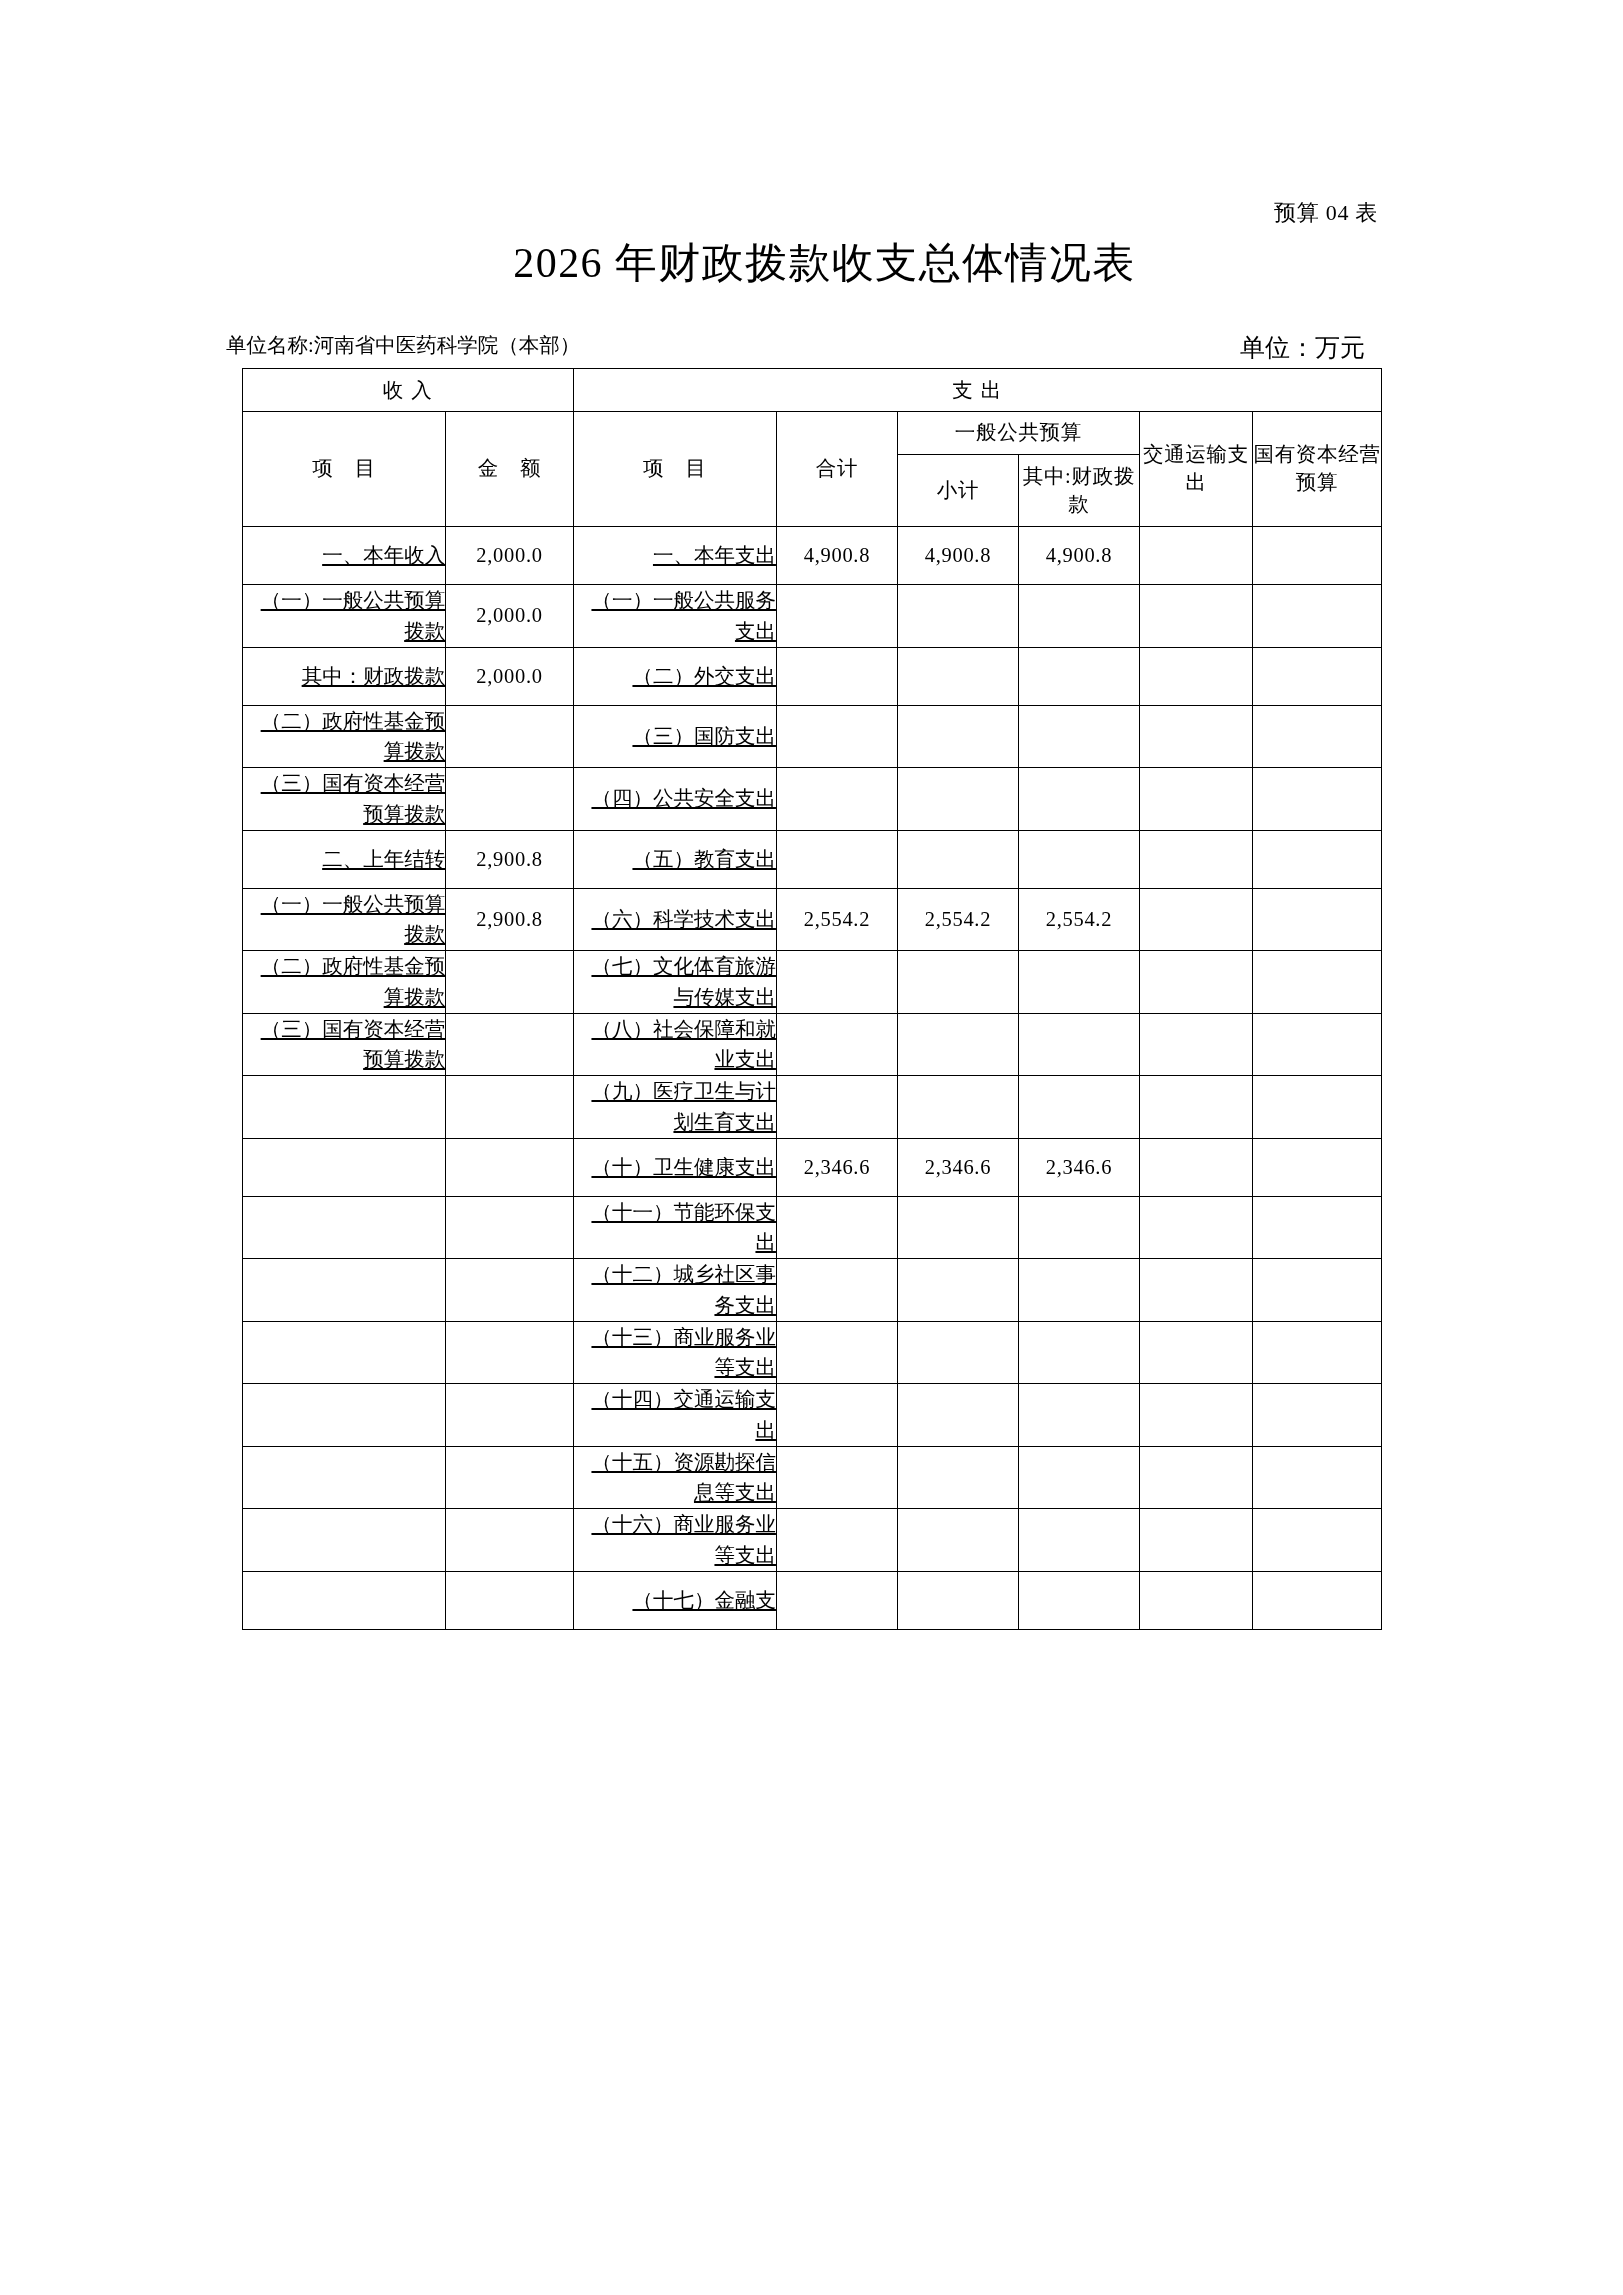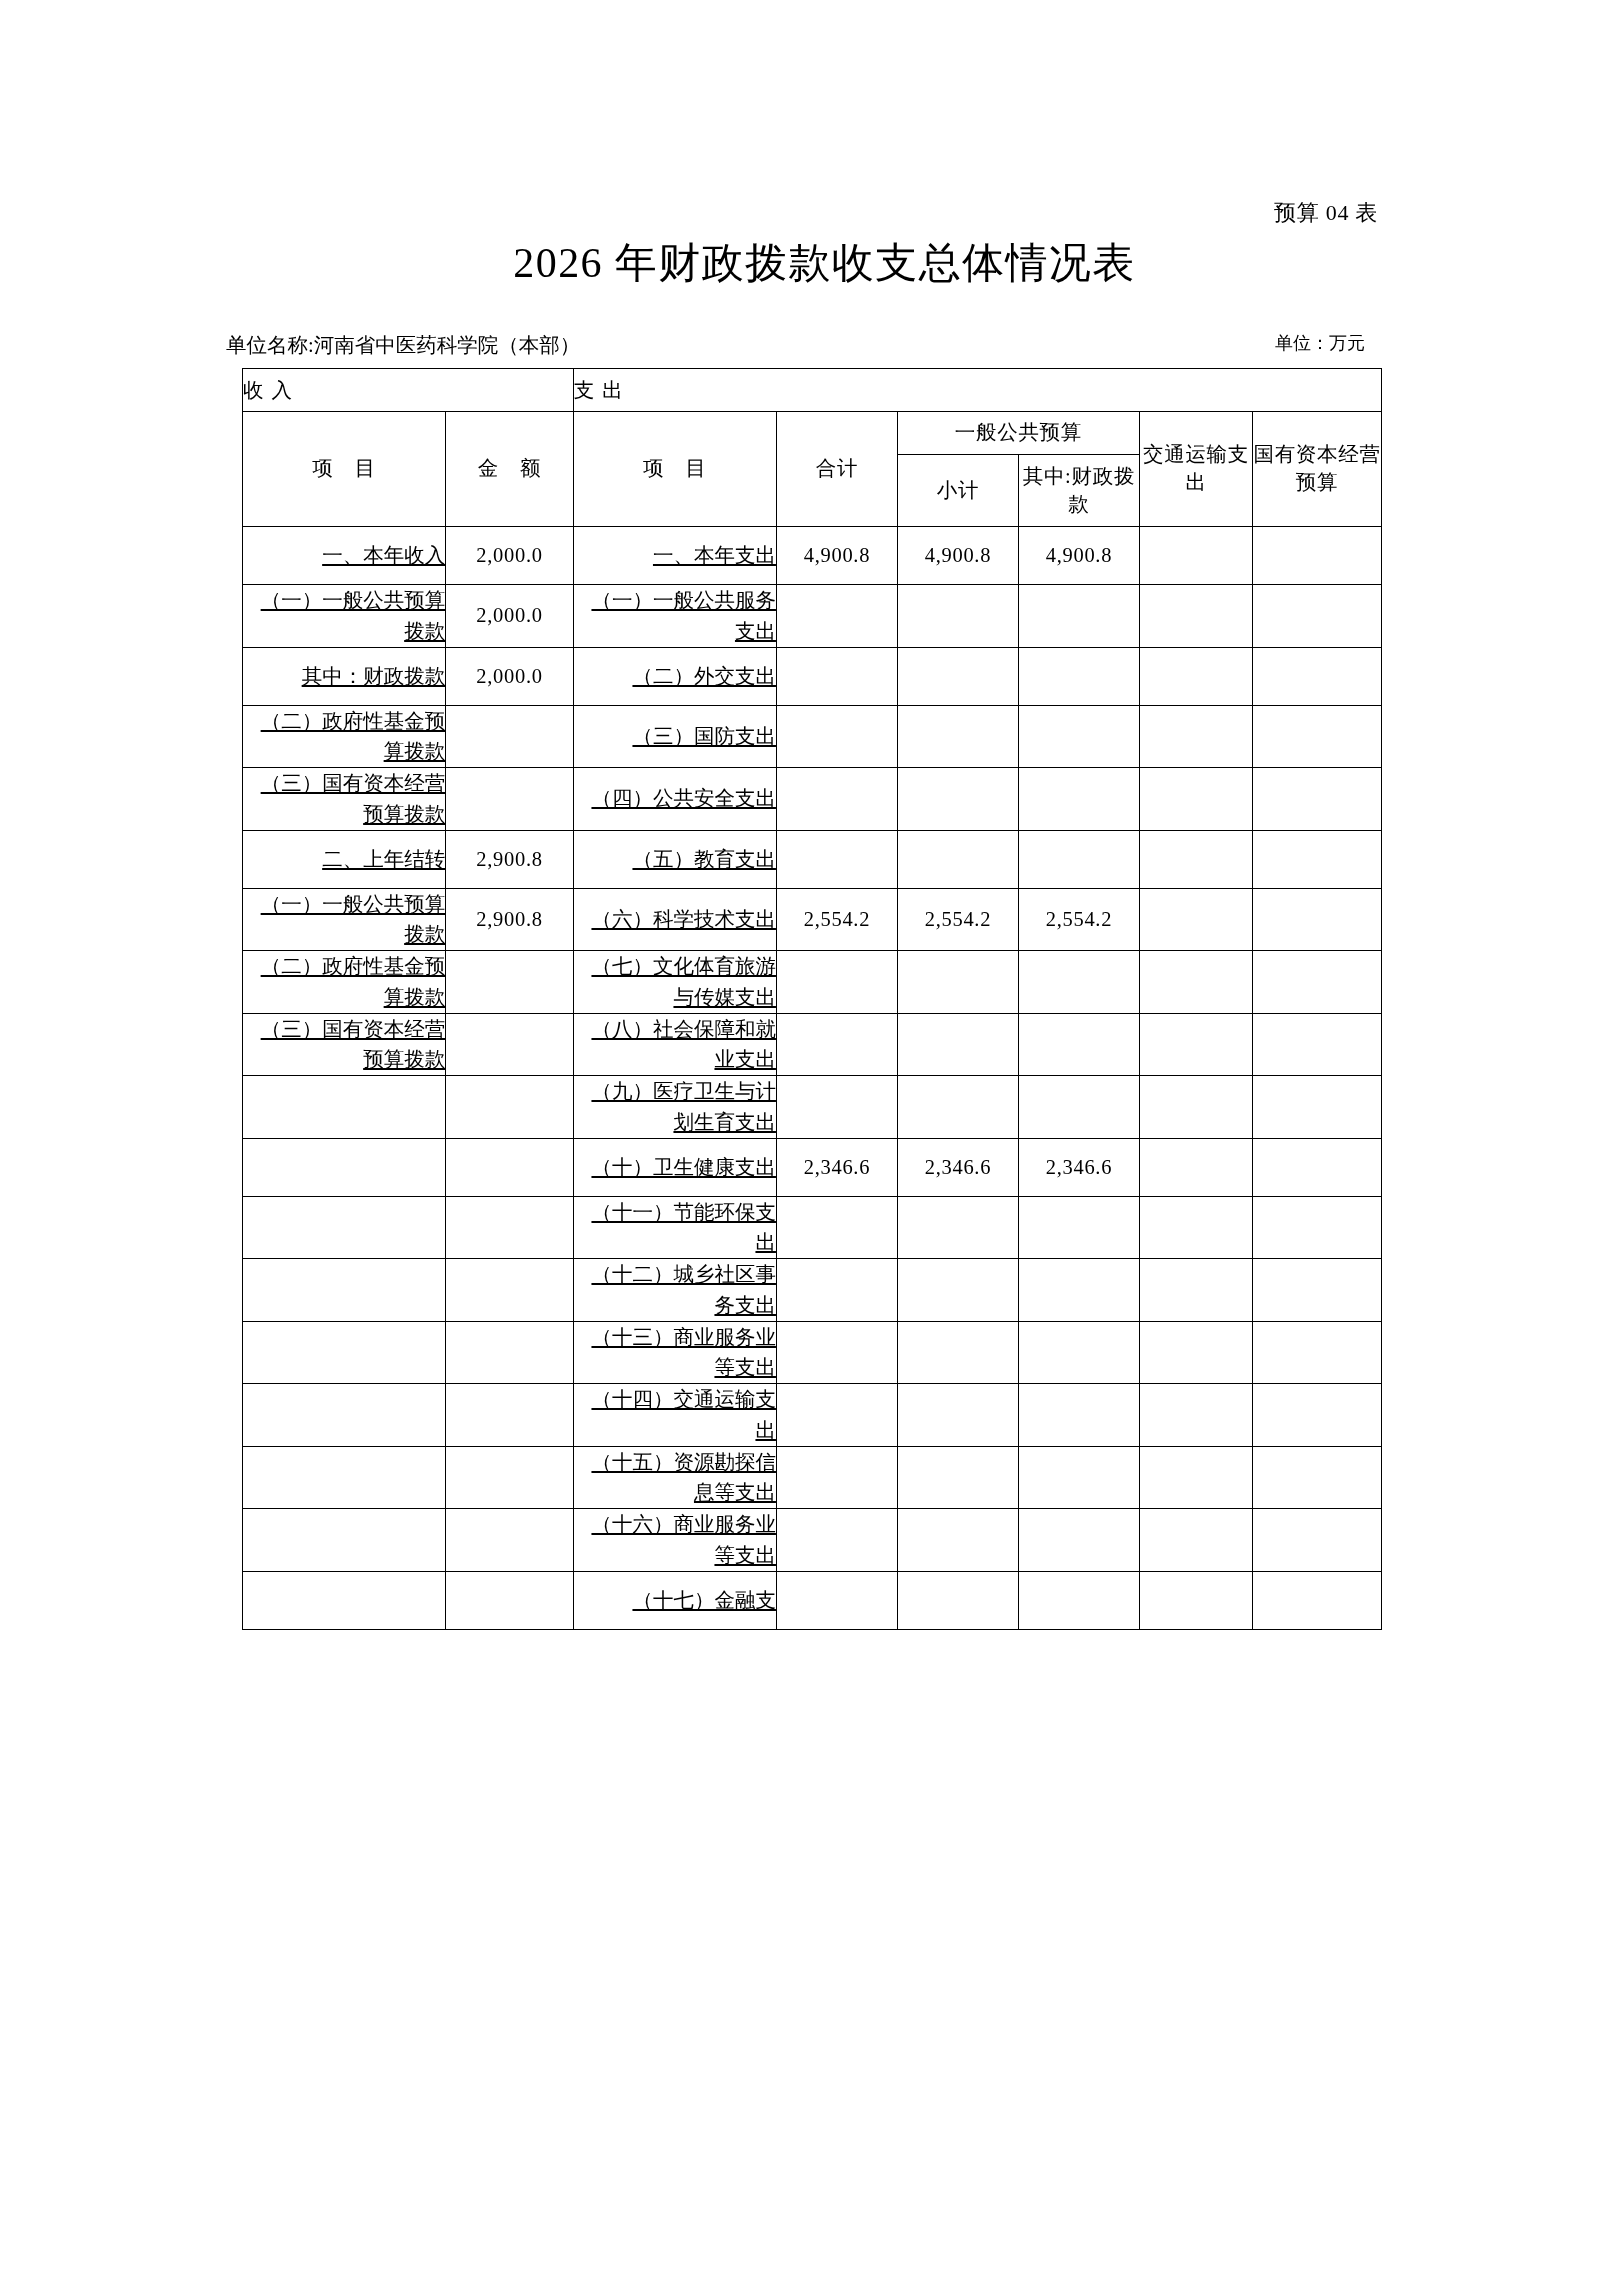--- a/index.html
+++ b/index.html
@@ -46,39 +46,39 @@
     width: 1139px;
     display: flex;
     justify-content: space-between;
     font-size: 20.5px;
   }
   .meta-left {
     white-space: nowrap;
   }
   .meta-left .lbl { font-size: 20.5px; }
   .meta-left .val { font-size: 20.5px; }
-  .meta-right { white-space: nowrap; font-size: 18px; }
+  .meta-right { white-space: nowrap; font-size: 25px; }
 
   table.budget {
     position: absolute;
     top: 368px;
     left: 242px;
     width: 1140px;
     border-collapse: collapse;
     table-layout: fixed;
   }
   table.budget td, table.budget th {
     border: 1.4px solid #000000;
     font-weight: normal;
     font-size: 20.5px;
     padding: 0;
     vertical-align: middle;
   }
   .hdr-center {
-    text-align: left;
+    text-align: center;
     height: 42px;
     letter-spacing: 1.4px;
   }
   .hdr-tall {
     text-align: center;
     letter-spacing: 0.7px;
     line-height: 1.35;
   }
   td.label {
     padding: 5.5px 9.5px 5.5px 12.3px;

